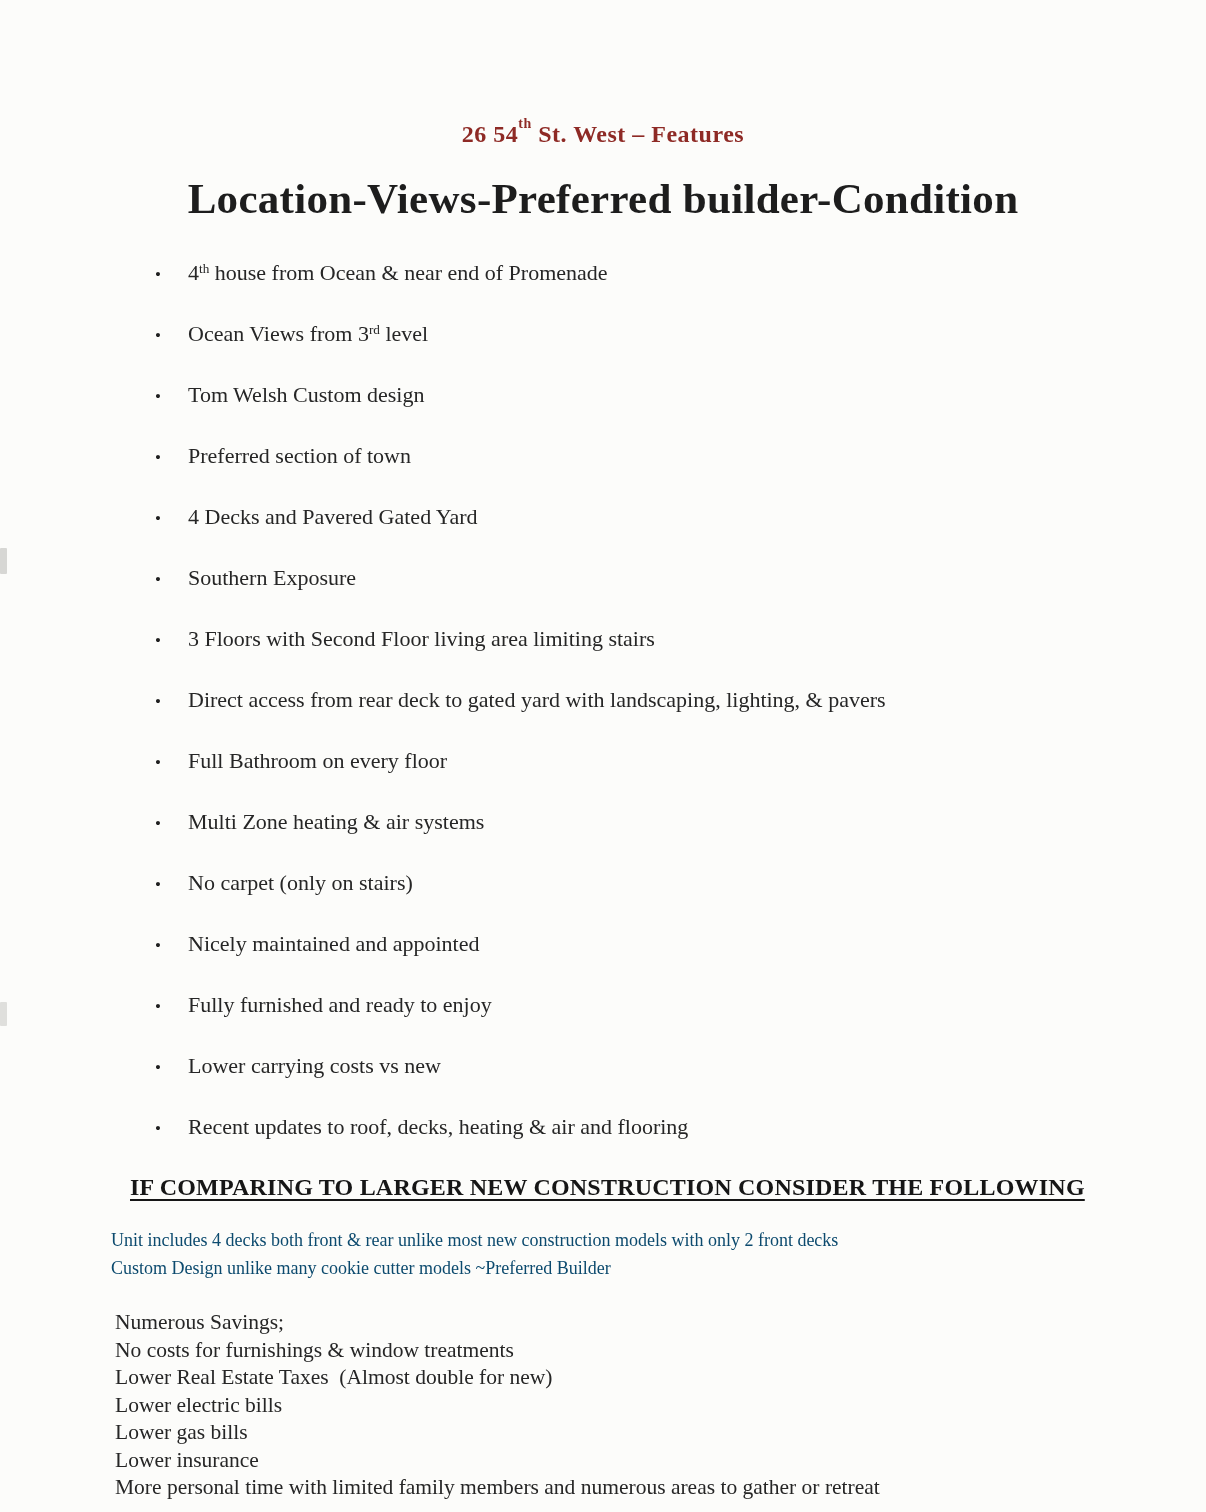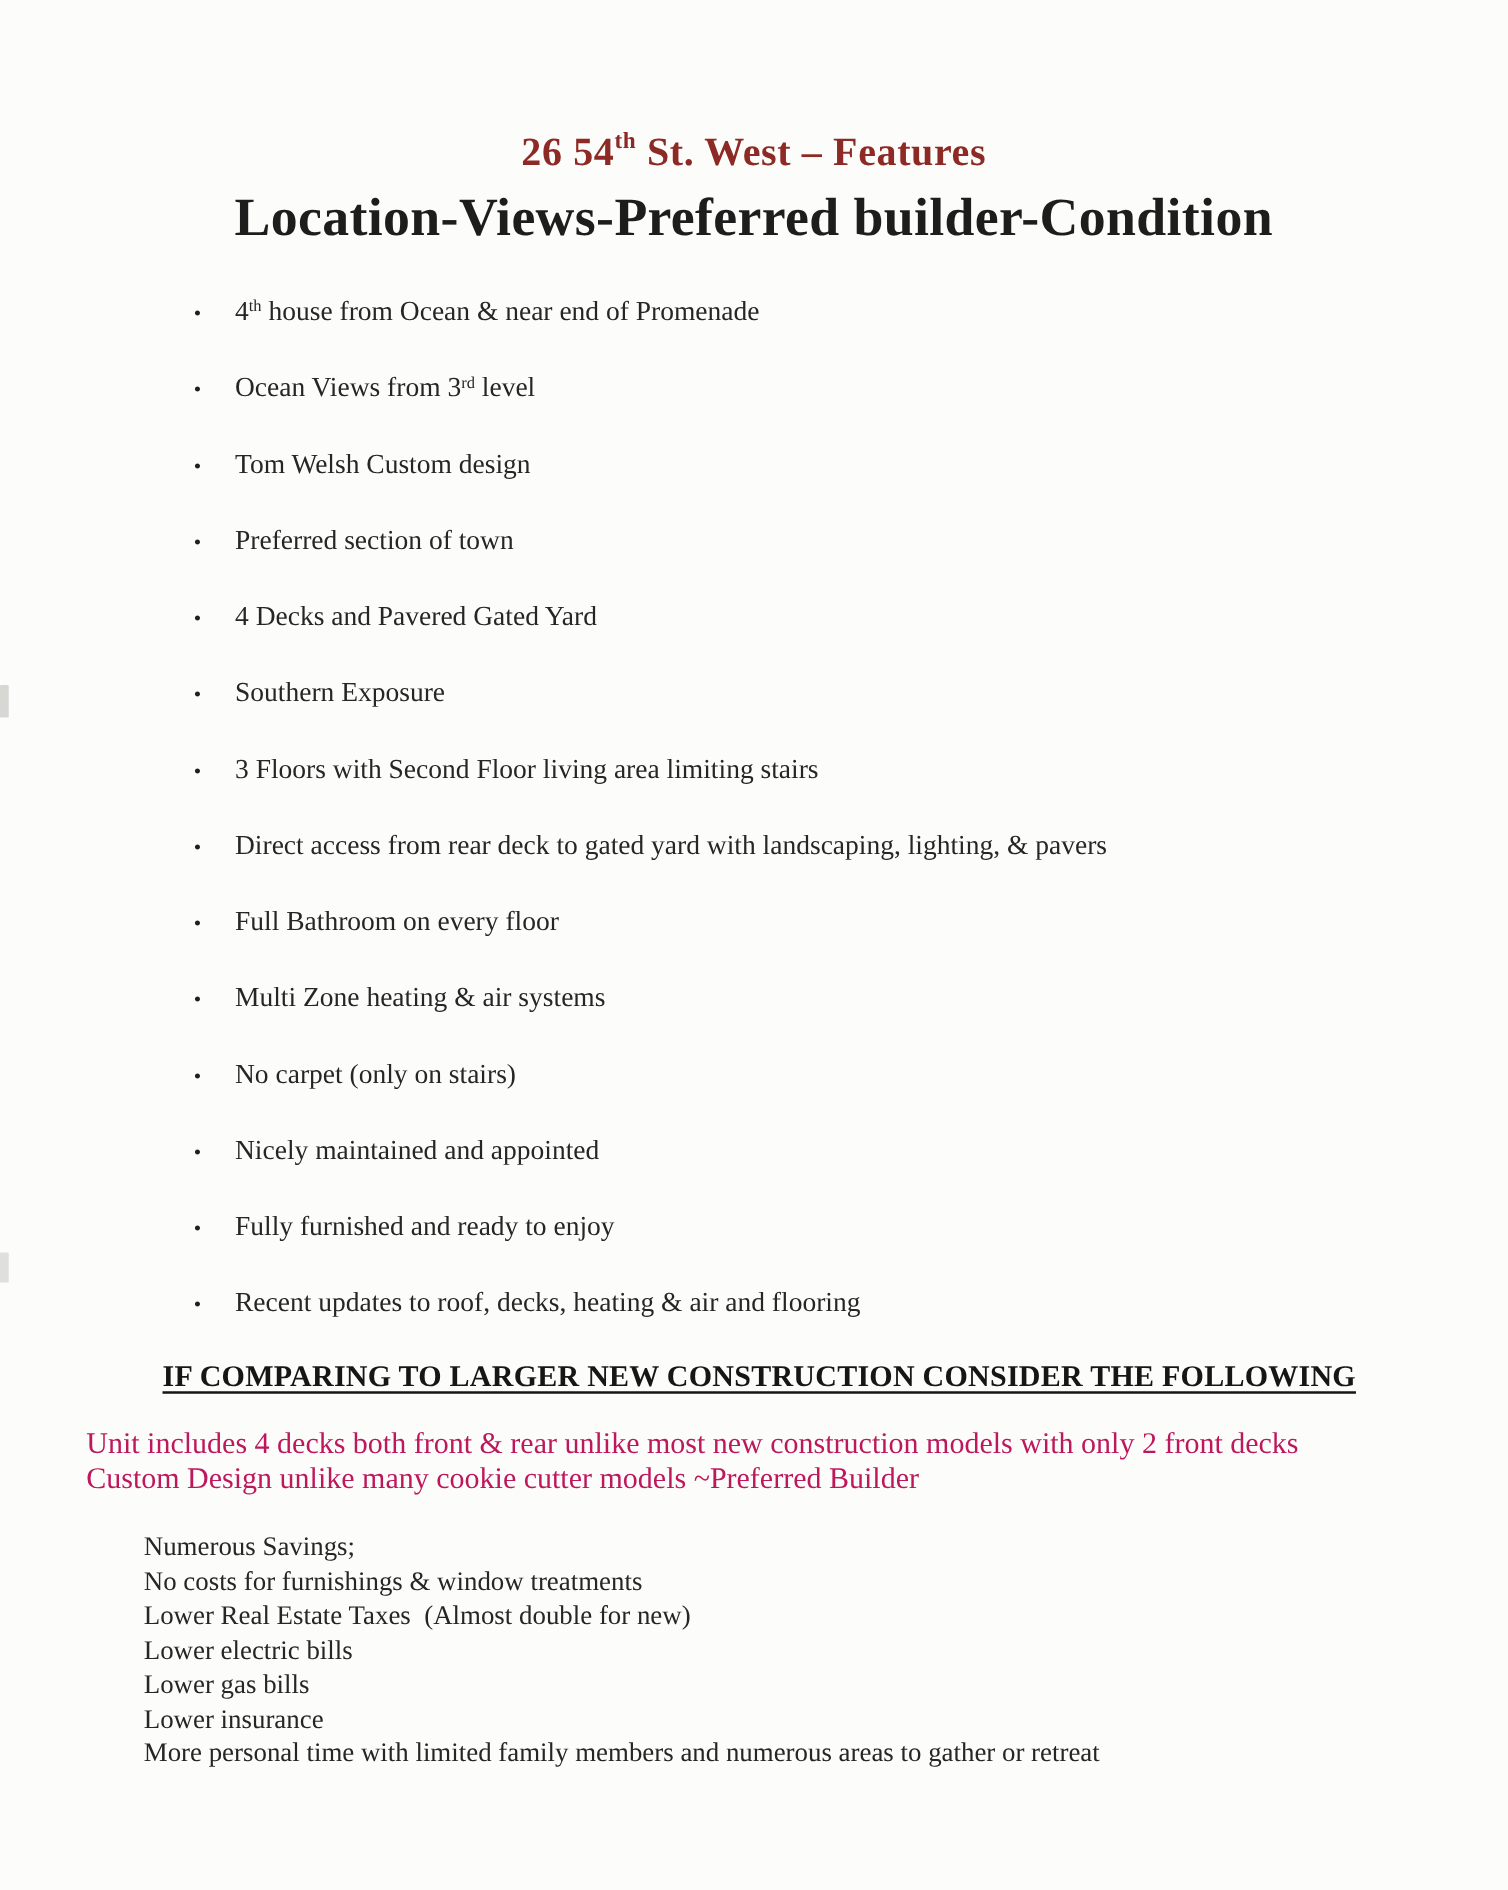--- a/index.html
+++ b/index.html
@@ -14,22 +14,22 @@
   .page {
     position: relative;
     width: 1206px;
     height: 1512px;
     background: #fcfcfa;
   }
 
   
   .doc-header { padding-top: 86px; text-align: center; }
   .doc-title {
-    margin: 4px;
-    font-size: 32px;
+    margin: 15px;
+    font-size: 24px;
     line-height: 46px;
     font-weight: bold;
     color: #8e2a25;
     letter-spacing: 0.5px;
   }
   .doc-title sup { font-size: 0.58em; vertical-align: 14px; }
   .doc-subtitle {
     margin: 0;
     font-size: 43px;
     line-height: 54px;
@@ -67,24 +67,24 @@
     font-weight: bold;
     color: #161616;
     text-decoration: underline;
     text-underline-offset: 4px;
     letter-spacing: 0.2px;
     white-space: nowrap;
   }
 
   
   .comparison {
-    margin: 26px 0 0 69px;
-    font-size: 24px;
+    margin: 26px 0 0 111px;
+    font-size: 18px;
     line-height: 27.5px;
-    color: #be185d;
+    color: #0c4a6e;
   }
   .savings { margin: 27px 0 0 115px; font-size: 21.5px; line-height: 27.5px; color: #262626; }
   .pline { white-space: pre-wrap; }
 
   
   .scan-artifact {
     position: absolute;
     left: 0;
     width: 7px;
     background: #d7d7d4;
@@ -113,20 +113,21 @@
     <li><span class="bullet">•</span><span><span>Preferred section of town</span><sup></sup><span></span></span></li>
     <li><span class="bullet">•</span><span><span>4 Decks and Pavered Gated Yard</span><sup></sup><span></span></span></li>
     <li><span class="bullet">•</span><span><span>Southern Exposure</span><sup></sup><span></span></span></li>
     <li><span class="bullet">•</span><span><span>3 Floors with Second Floor living area limiting stairs</span><sup></sup><span></span></span></li>
     <li><span class="bullet">•</span><span><span>Direct access from rear deck to gated yard with landscaping, lighting, &amp; pavers</span><sup></sup><span></span></span></li>
     <li><span class="bullet">•</span><span><span>Full Bathroom on every floor</span><sup></sup><span></span></span></li>
     <li><span class="bullet">•</span><span><span>Multi Zone heating &amp; air systems</span><sup></sup><span></span></span></li>
     <li><span class="bullet">•</span><span><span>No carpet (only on stairs)</span><sup></sup><span></span></span></li>
     <li><span class="bullet">•</span><span><span>Nicely maintained and appointed</span><sup></sup><span></span></span></li>
     <li><span class="bullet">•</span><span><span>Fully furnished and ready to enjoy</span><sup></sup><span></span></span></li>
+    <li><span class="bullet">•</span><span><span>Lower carrying costs vs new</span><sup></sup><span></span></span></li>
     <li><span class="bullet">•</span><span><span>Recent updates to roof, decks, heating &amp; air and flooring</span><sup></sup><span></span></span></li>
   </ul>
 
   <div class="section-heading">IF COMPARING TO LARGER NEW CONSTRUCTION CONSIDER THE FOLLOWING</div>
 
   <div class="comparison">
     <div class="pline">Unit includes 4 decks both front &amp; rear unlike most new construction models with only 2 front decks</div>
     <div class="pline">Custom Design unlike many cookie cutter models ~Preferred Builder</div>
   </div>
 

